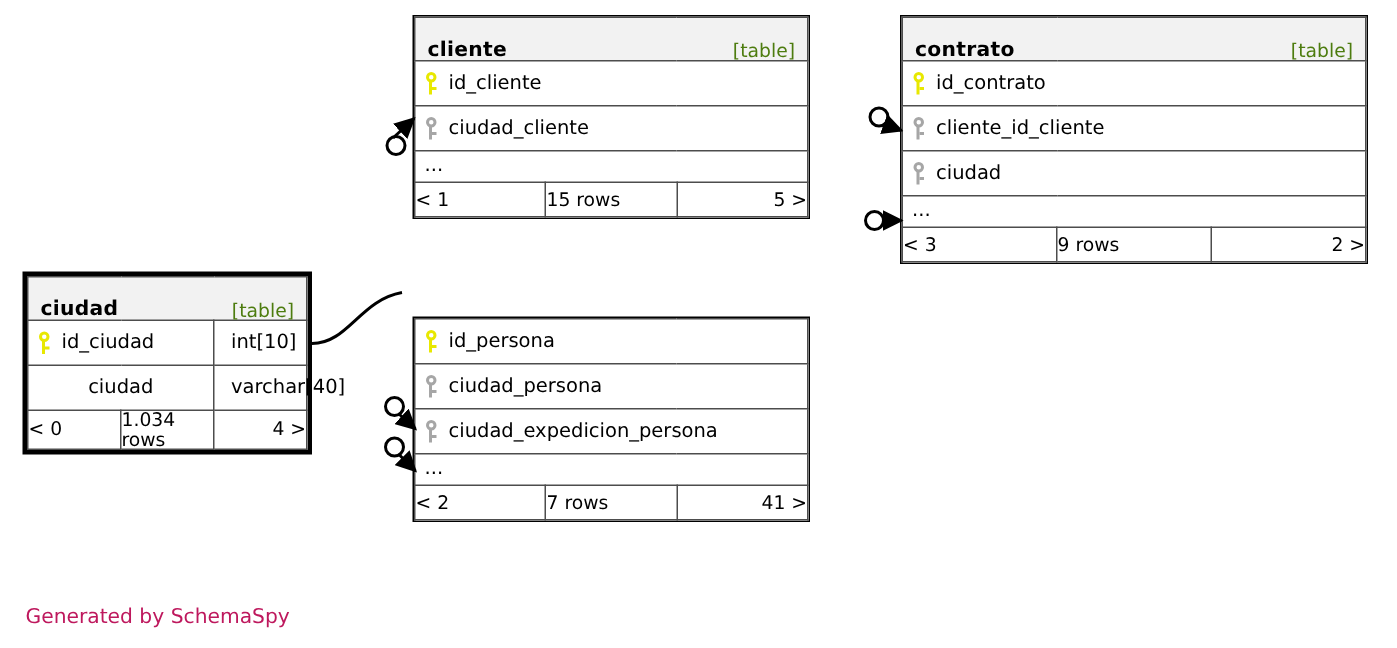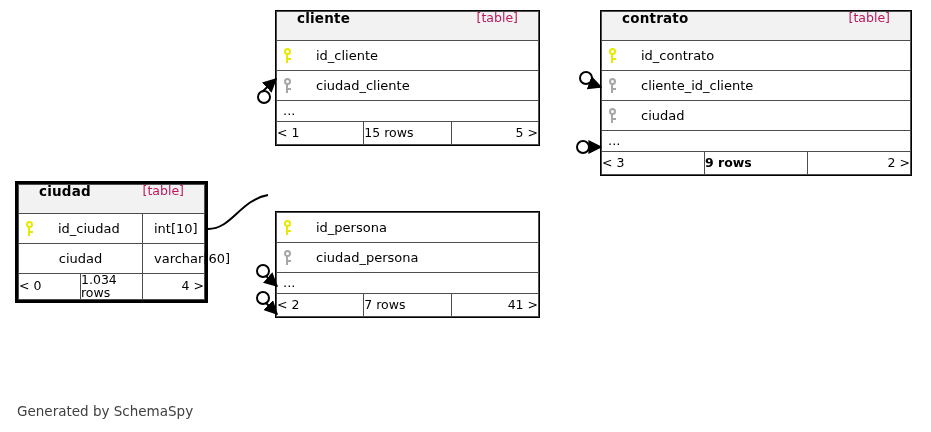--- a/index.html
+++ b/index.html
@@ -42,48 +42,48 @@
   }
 
   
   .hdr td {
     background: #f2f2f2;
     height: 28px;
     vertical-align: middle;
   }
   .hdr-inner {
     display: flex;
-    align-items: flex-start;
+    align-items: flex-end;
     justify-content: space-between;
-    padding: 0 20px;
+    padding: 0 8px;
     height: 28px;
     box-sizing: border-box;
   }
   .tbl-name {
     font-weight: bold;
     font-size: 13.5px;
     letter-spacing: 0.2px;
   }
   .tbl-kind {
     font-size: 12.5px;
-    color: #be185d;
+    color: #4d7c0f;
   }
 
   
   .col-row td {
     height: 29px;
     vertical-align: middle;
   }
   .col-inner {
     display: flex;
     align-items: center;
     height: 29px;
     padding: 0 6px;
     box-sizing: border-box;
-    gap: 24px;
+    gap: 7px;
   }
   .col-label {
     font-size: 13px;
     white-space: nowrap;
   }
   .col-type {
     font-size: 13px;
     padding: 0 5px;
     white-space: nowrap;
   }
@@ -159,21 +159,21 @@
     height: 432px;
     pointer-events: none;
   }
 
   
   #caption {
     position: absolute;
     left: 17px;
     top: 403px;
     font-size: 13.5px;
-    color: #404040;
+    color: #be185d;
     white-space: nowrap;
   }
 </style>
 </head>
 <body>
 
 <div id="canvas">
 
   <div class="table-box" id="box-cliente" style="left:275px; top:10px; width:265px;">
     <table class="tbl">
@@ -271,21 +271,21 @@
           </div>
         </td>
       </tr>
       <tr class="ell-row">
         <td colspan="3">
               <div class="ell-inner">...</div>
             </td>
       </tr>
       <tr class="foot-row">
         <td class="foot-left" style="width:104px;">&lt; 3</td>
-        <td class="foot-center" style="width:118px;font-weight:bold;">9 rows</td>
+        <td class="foot-center" style="width:118px;">9 rows</td>
         <td class="foot-right">2 &gt;</td>
       </tr>
     </tbody>
       </table>
   </div>
 
   <div class="table-box highlight" id="box-ciudad" style="left:15px; top:181px; width:193px;">
     <table class="tbl">
       <tbody>
           <tr class="hdr">
@@ -312,21 +312,21 @@
                 <span class="col-type">int[10]</span>
               </div>
         </td>
       </tr>
       <tr class="col-row">
         <td colspan="2">
           <div class="col-centered">ciudad</div>
         </td>
         <td>
           <div class="col-inner">
-                <span class="col-type">varchar[60]</span>
+                <span class="col-type">varchar[40]</span>
               </div>
         </td>
       </tr>
       <tr class="foot-row">
         <td class="foot-left" style="width:52px;">&lt; 0</td>
         <td class="foot-center" style="width:85px;">1.034 rows</td>
         <td class="foot-right">4 &gt;</td>
       </tr>
     </tbody>
       </table>
@@ -349,20 +349,32 @@
       </tr>
       <tr class="col-row">
         <td colspan="3">
           <div class="col-inner">
             <span class="key fk">
                   <i class="bow"></i>
                   <i class="shaft"></i>
                   <i class="tooth"></i>
                 </span>
             <span class="col-label">ciudad_persona</span>
+          </div>
+        </td>
+      </tr>
+      <tr class="col-row">
+        <td colspan="3">
+          <div class="col-inner">
+            <span class="key fk">
+                  <i class="bow"></i>
+                  <i class="shaft"></i>
+                  <i class="tooth"></i>
+                </span>
+            <span class="col-label">ciudad_expedicion_persona</span>
           </div>
         </td>
       </tr>
       <tr class="ell-row">
         <td colspan="3">
               <div class="ell-inner">...</div>
             </td>
       </tr>
       <tr class="foot-row">
         <td class="foot-left" style="width:80px;">&lt; 2</td>

